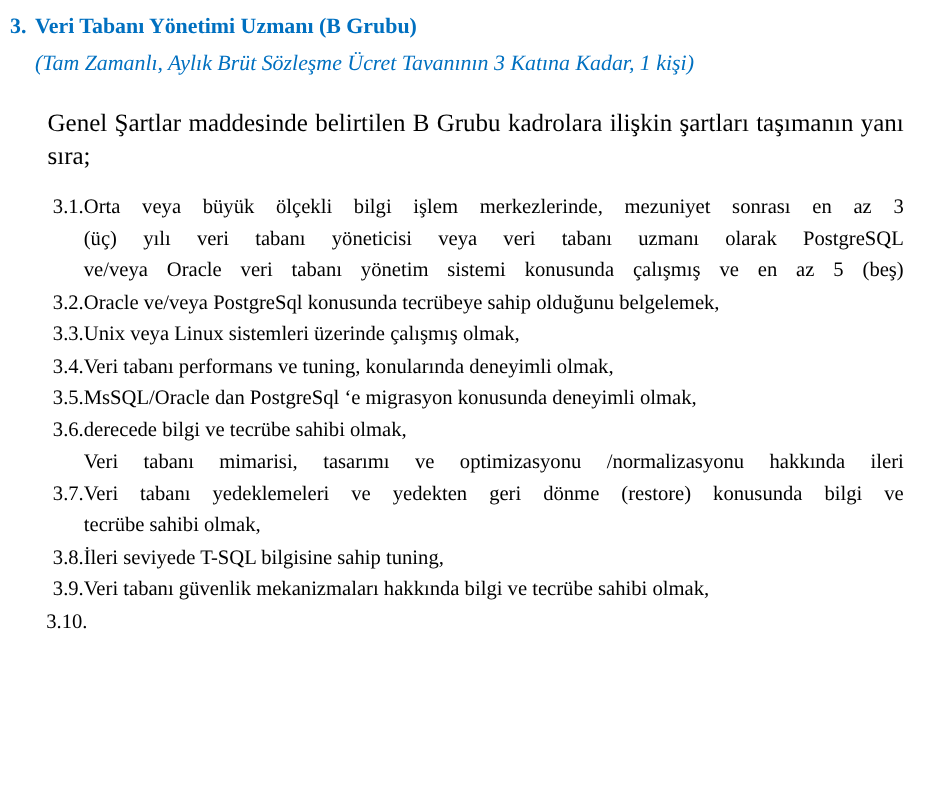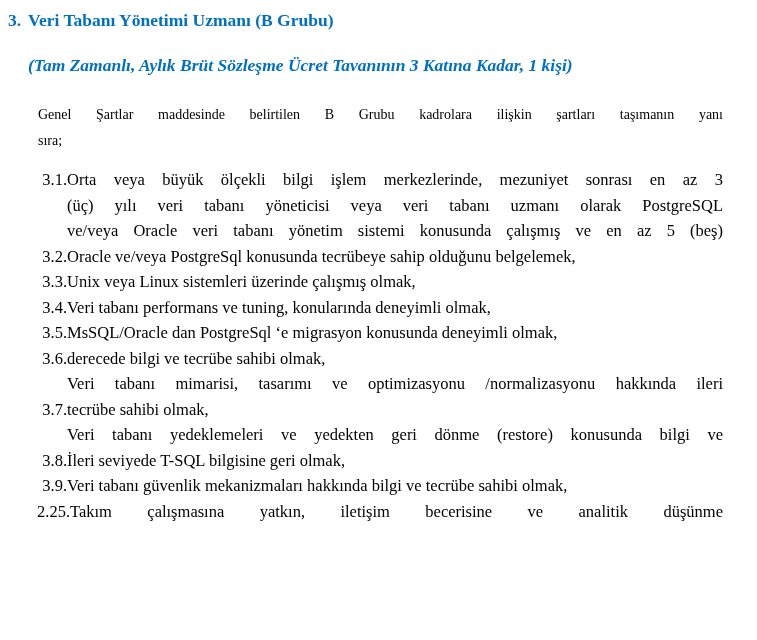--- a/index.html
+++ b/index.html
@@ -20,30 +20,29 @@
     color: var(--accent, #0070C0);
     font-weight: bold;
     font-size: 17.5px;
     line-height: 30px;
   }
   .heading-num { flex: 0 0 20px; }
   .heading-title { flex: 1; }
   .heading-sub {
     margin-left: 20px;
     color: var(--accent, #0070C0);
-    font-weight: bold;
+    font-weight: normal;
     font-style: italic;
     font-size: 17.5px;
     line-height: 30px;
-    margin-top: 15px;
   }
   
   .intro {
     margin: 22px 0 4px 30px;
-    font-size: 14px;
+    font-size: 20px;
     line-height: 25.5px;
   }
   .list {
     margin: 14px 0 0 29px;
     font-size: 16.5px;
     line-height: 25.5px;
   }
   .item { display: flex; }
   .item .num { flex: 0 0 30px; text-align: right; }
   .item .lines { flex: 1; }
@@ -112,41 +111,40 @@
       <span class="num">3.6.</span>
       <div class="lines">
         <div class="line">derecede bilgi ve tecrübe sahibi olmak,</div>
         <div class="line stretch">Veri tabanı mimarisi, tasarımı ve optimizasyonu /normalizasyonu hakkında ileri</div>
       </div>
     </div>
 
     <div class="item">
       <span class="num">3.7.</span>
       <div class="lines">
+        <div class="line stretch">Veri tabanı yedeklemeleri ve yedekten geri dönme (restore) konusunda bilgi ve</div>
         <div class="line">tecrübe sahibi olmak,</div>
-        <div class="line stretch">Veri tabanı yedeklemeleri ve yedekten geri dönme (restore) konusunda bilgi ve</div>
       </div>
     </div>
 
     <div class="item">
       <span class="num">3.8.</span>
       <div class="lines">
-        <div class="line">İleri seviyede T-SQL bilgisine geri olmak,</div>
+        <div class="line">İleri seviyede T-SQL bilgisine sahip tuning,</div>
       </div>
     </div>
 
     <div class="item">
       <span class="num">3.9.</span>
       <div class="lines">
         <div class="line">Veri tabanı güvenlik mekanizmaları hakkında bilgi ve tecrübe sahibi olmak,</div>
       </div>
     </div>
 
     <div class="item">
-      <span class="num">2.25.</span>
+      <span class="num">3.10.</span>
       <div class="lines">
-        <div class="line stretch">Takım çalışmasına yatkın, iletişim becerisine ve analitik düşünme</div>
       </div>
     </div>
 
 
   </div>
 </div>
 
 </body></html>

